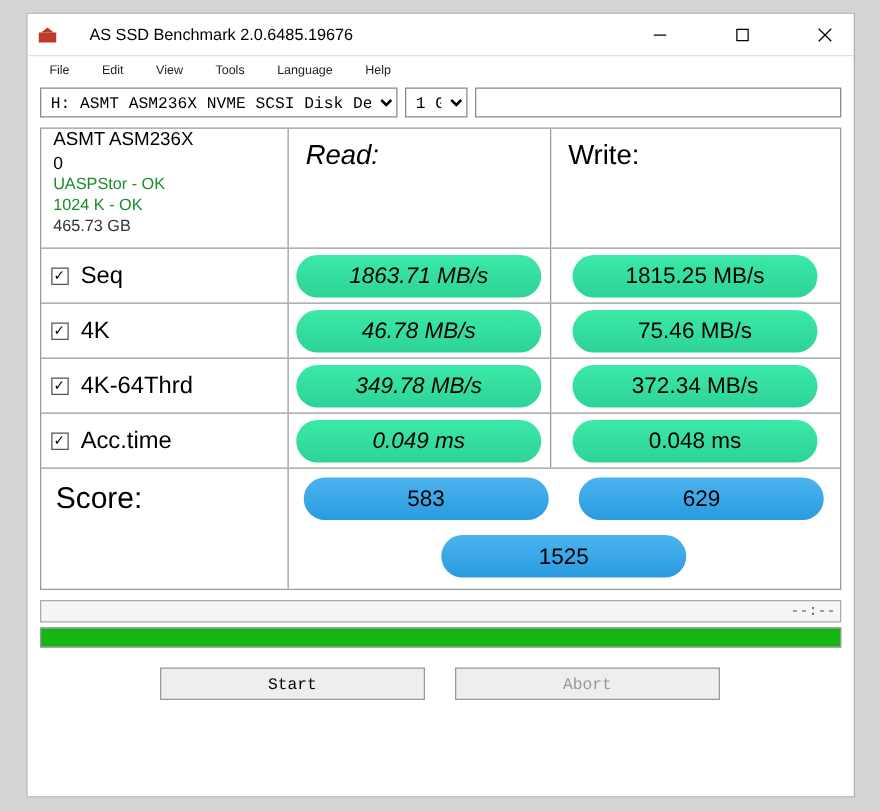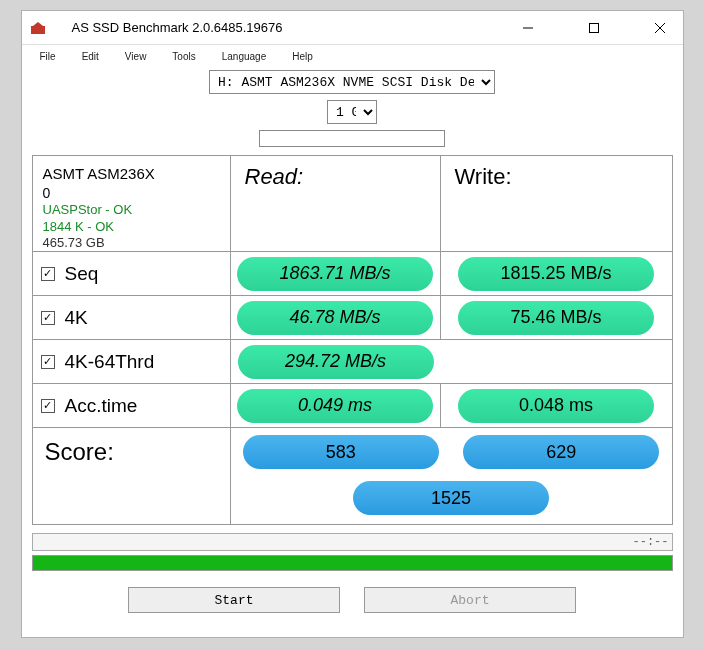--- a/index.html
+++ b/index.html
@@ -5,35 +5,35 @@
   * { box-sizing: border-box; margin: 0; padding: 0; }
   body { background: #d5d5d5; font-family: Arial, sans-serif; width: 704px; height: 649px; padding: 10px; }
   .window { background: #fff; border: 1px solid #b0b0b0; width: 663px; height: 628px; margin: 0 auto; display: flex; flex-direction: column; }
   .titlebar { display: flex; align-items: center; height: 34px; padding: 0 0 0 8px; border-bottom: 1px solid #e0e0e0; gap: 20px; }
   .titlebar .icon { width: 16px; height: 16px; margin-right: 6px; }
   .titlebar .title { font-size: 13px; flex: 1; color: #000; }
   .winbtn { width: 46px; height: 32px; display: inline-flex; align-items: center; justify-content: center; }
   .winbtn svg { width: 12px; height: 12px; }
   .menubar { display: flex; gap: 26px; padding: 6px 12px 6px 18px; font-size: 10px; color: #222; }
   .menubar span { cursor: default; }
-  .toolbar { display: flex; gap: 6px; padding: 2px 10px 8px 10px; align-items: center; flex-direction: column; }
+  .toolbar { display: flex; gap: 6px; padding: 2px 10px 8px 10px; align-items: center; }
   .toolbar select, .toolbar input { height: 24px; font-size: 13px; border: 1px solid #888; background: #fff; padding: 0 4px; }
   .sel-disk { width: 286px; font-family: "Courier New", monospace; font-size: 13px; }
   .sel-size { width: 50px; font-family: "Courier New", monospace; }
   .tb-text { flex: 1; }
   .grid { border: 1px solid #999; margin: 0 10px 0 10px; }
   .row { display: flex; border-bottom: 1px solid #999; }
   .row:last-child { border-bottom: none; }
   .cell { border-right: 1px solid #999; display: flex; align-items: center; }
   .cell:last-child { border-right: none; }
   .c-label { width: 198px; padding:4px 8px; font-size:19px;}
   .c-val { width: 210px; padding: 4px; justify-content: center; font-style: italic;}
   .c-val2 { flex:1; padding:4px; justify-content:center;}
   .header-row { height: 96px; }
-  .header-row .c-label { flex-direction: column; align-items: flex-start; justify-content: space-between; padding: 8px 10px; font-size: 15px; line-height: 1.3; }
+  .header-row .c-label { flex-direction: column; align-items: flex-start; justify-content: flex-end; padding: 8px 10px; font-size: 15px; line-height: 1.3; }
   .header-row .c-val,.header-row .c-val2 { align-items: flex-start; padding: 8px 14px; font-size: 22px; justify-content: flex-start; }
   .info1 { color: #000; font-size: 15px; }
   .info2 { color: #000; font-size: 14px; }
   .info-ok { color: #1a8c2a; font-size: 13px; }
   .info3 { color: #333; font-size: 13px; }
   .chkrow { height: 44px; }
   .chkrow .c-label { gap: 6px; }
   .chk { width:14px; height:14px; border:1px solid #555; display:inline-flex; align-items:center; justify-content:center; font-size:11px; margin-right:4px;}
   .pill { display:inline-flex; align-items:center; justify-content:center; border-radius: 18px; height: 34px; font-size: 18px; color: #000; }
   .pill-g { background: linear-gradient(#3ce9a7,#2dd396); width: 196px; }
@@ -96,21 +96,21 @@
     <select class="sel-size"><option>1 GB</option></select>
     <input class="tb-text" type="text" value="" style="">
   </div>
 
   <div class="grid">
     <div class="row header-row">
       <div class="cell c-label">
         <span class="info1">ASMT ASM236X</span>
         <span class="info2">0</span>
         <span class="info-ok">UASPStor - OK</span>
-        <span class="info-ok">1844 K - OK</span>
+        <span class="info-ok">1024 K - OK</span>
         <span class="info3">465.73 GB</span>
       </div>
       <div class="cell c-val">Read:</div>
       <div class="cell c-val2">Write:</div>
     </div>
 
     <div class="row chkrow">
       <div class="cell c-label">
           <span class="chk">✓</span>
           <span>Seq</span>
@@ -135,21 +135,24 @@
           <span class="pill pill-g">75.46 MB/s</span>
         </div>
     </div>
 
     <div class="row chkrow">
       <div class="cell c-label">
           <span class="chk">✓</span>
           <span>4K-64Thrd</span>
         </div>
       <div class="cell c-val">
-          <span class="pill pill-g">294.72 MB/s</span>
+          <span class="pill pill-g">349.78 MB/s</span>
+        </div>
+      <div class="cell c-val2">
+          <span class="pill pill-g">372.34 MB/s</span>
         </div>
     </div>
 
     <div class="row chkrow">
       <div class="cell c-label">
           <span class="chk">✓</span>
           <span>Acc.time</span>
         </div>
       <div class="cell c-val">
           <span class="pill pill-g">0.049 ms</span>

